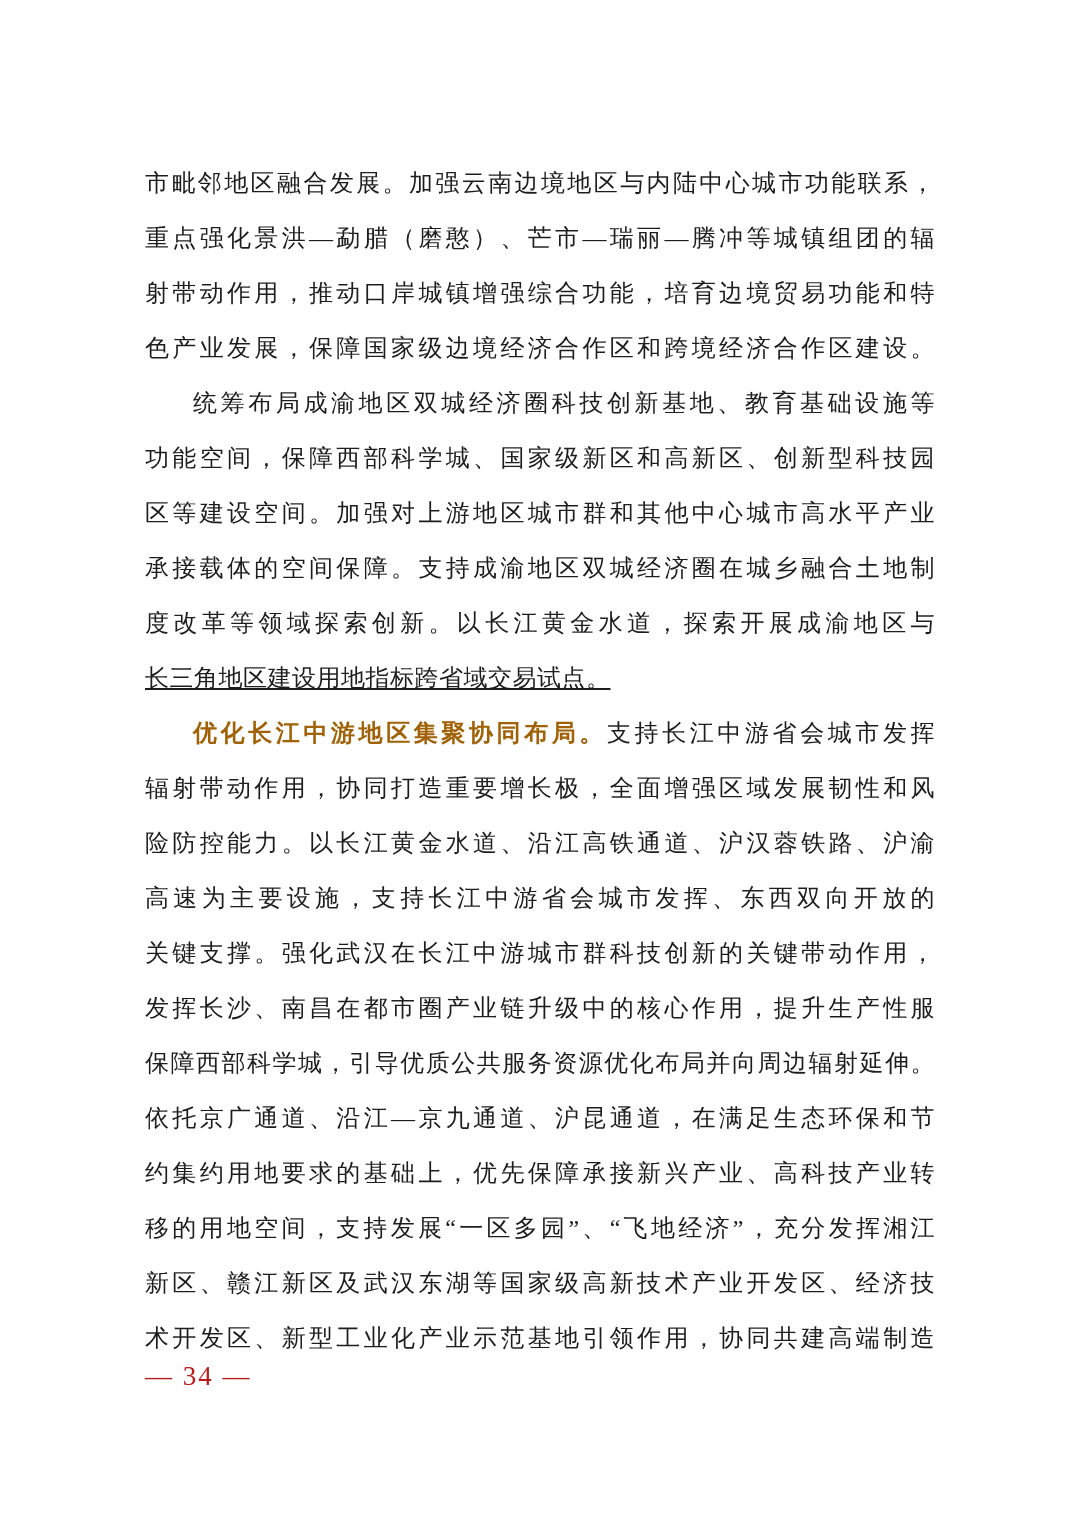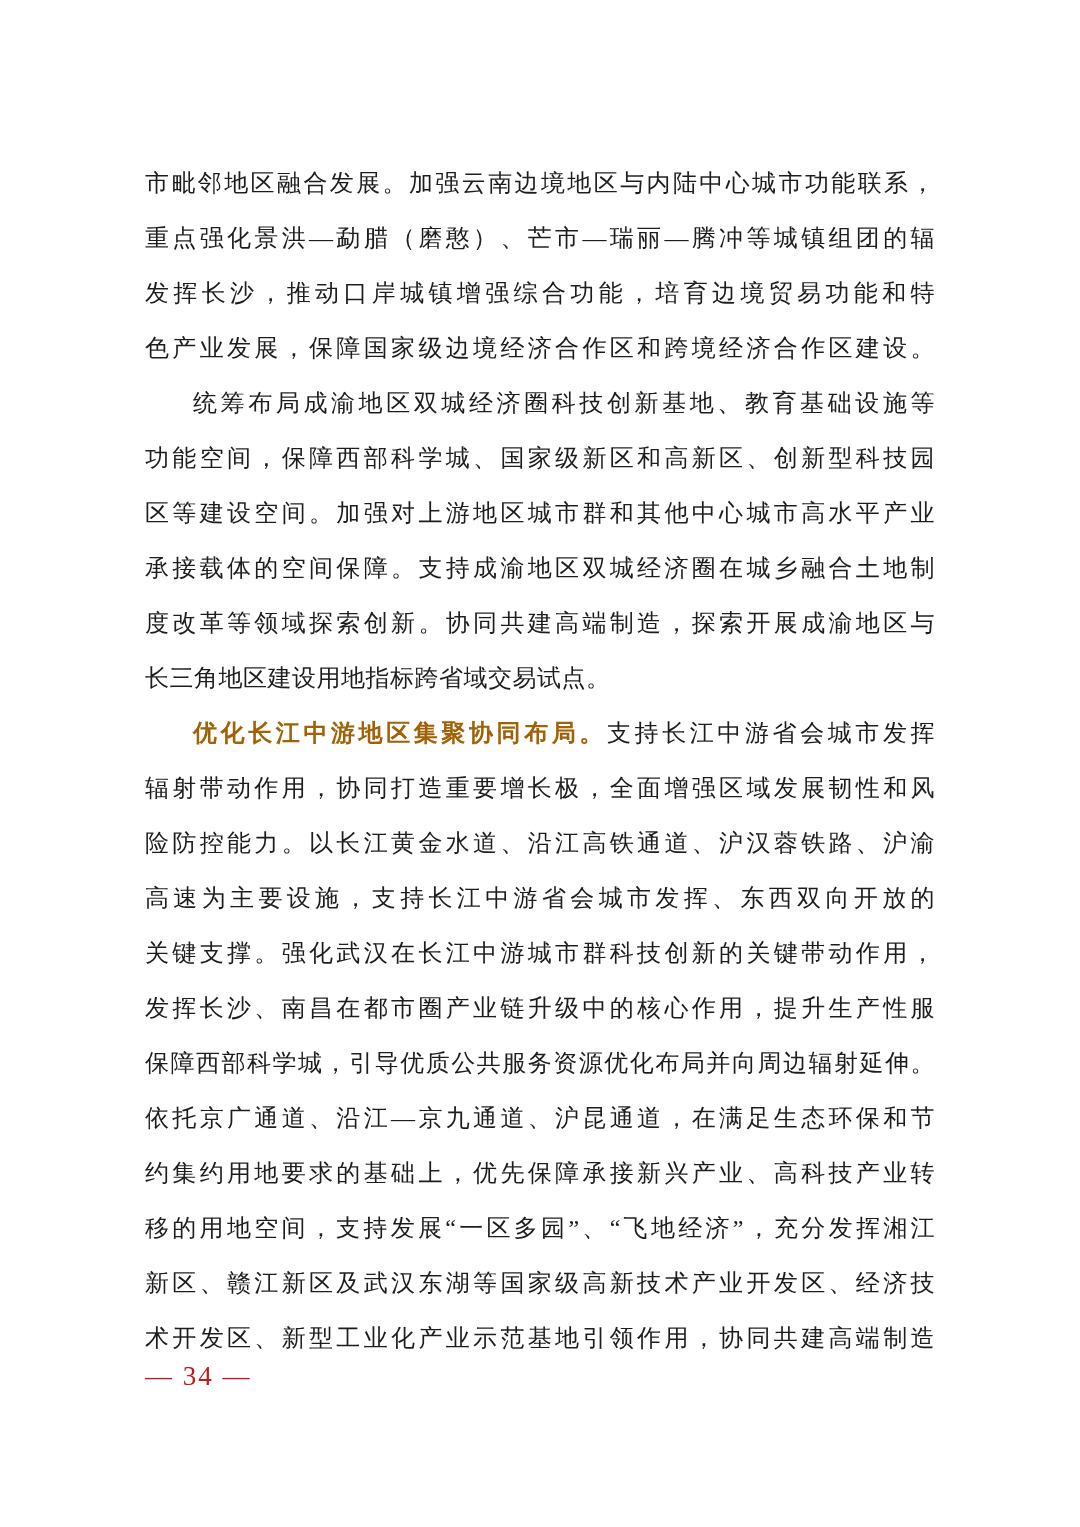--- a/index.html
+++ b/index.html
@@ -28,20 +28,21 @@
     font-size: 24px;
     letter-spacing: 0.5px;
     text-align: justify;
     text-align-last: justify;
     text-justify: inter-character;
     white-space: nowrap;
     color: #1d1d1d;
   }
   .line.last {
     text-align-last: left;
+    text-decoration: underline;
   }
   .line.indent {
     text-indent: 2em;
   }
   .bold {
     font-weight: 700;
     color: #a16207;
   }
   .footer {
     position: absolute;
@@ -57,27 +58,27 @@
     font-family: "Liberation Serif", "DejaVu Serif", serif;
   }
 </style>
 </head>
 <body>
 
 <div class="page">
   <div class="content">
       <div class="line"><span>市毗邻地区融合发展。加强云南边境地区与内陆中心城市功能联系，</span></div>
       <div class="line"><span>重点强化景洪—勐腊（磨憨）、芒市—瑞丽—腾冲等城镇组团的辐</span></div>
-      <div class="line"><span>发挥长沙，推动口岸城镇增强综合功能，培育边境贸易功能和特</span></div>
+      <div class="line"><span>射带动作用，推动口岸城镇增强综合功能，培育边境贸易功能和特</span></div>
       <div class="line"><span>色产业发展，保障国家级边境经济合作区和跨境经济合作区建设。</span></div>
       <div class="line indent"><span>统筹布局成渝地区双城经济圈科技创新基地、教育基础设施等</span></div>
       <div class="line"><span>功能空间，保障西部科学城、国家级新区和高新区、创新型科技园</span></div>
       <div class="line"><span>区等建设空间。加强对上游地区城市群和其他中心城市高水平产业</span></div>
       <div class="line"><span>承接载体的空间保障。支持成渝地区双城经济圈在城乡融合土地制</span></div>
-      <div class="line"><span>度改革等领域探索创新。协同共建高端制造，探索开展成渝地区与</span></div>
+      <div class="line"><span>度改革等领域探索创新。以长江黄金水道，探索开展成渝地区与</span></div>
       <div class="line last"><span>长三角地区建设用地指标跨省域交易试点。</span></div>
       <div class="line indent"><span class="bold">优化长江中游地区集聚协同布局。</span><span>支持长江中游省会城市发挥</span></div>
       <div class="line"><span>辐射带动作用，协同打造重要增长极，全面增强区域发展韧性和风</span></div>
       <div class="line"><span>险防控能力。以长江黄金水道、沿江高铁通道、沪汉蓉铁路、沪渝</span></div>
       <div class="line"><span>高速为主要设施，支持长江中游省会城市发挥、东西双向开放的</span></div>
       <div class="line"><span>关键支撑。强化武汉在长江中游城市群科技创新的关键带动作用，</span></div>
       <div class="line"><span>发挥长沙、南昌在都市圈产业链升级中的核心作用，提升生产性服</span></div>
       <div class="line"><span>保障西部科学城，引导优质公共服务资源优化布局并向周边辐射延伸。</span></div>
       <div class="line"><span>依托京广通道、沿江—京九通道、沪昆通道，在满足生态环保和节</span></div>
       <div class="line"><span>约集约用地要求的基础上，优先保障承接新兴产业、高科技产业转</span></div>

